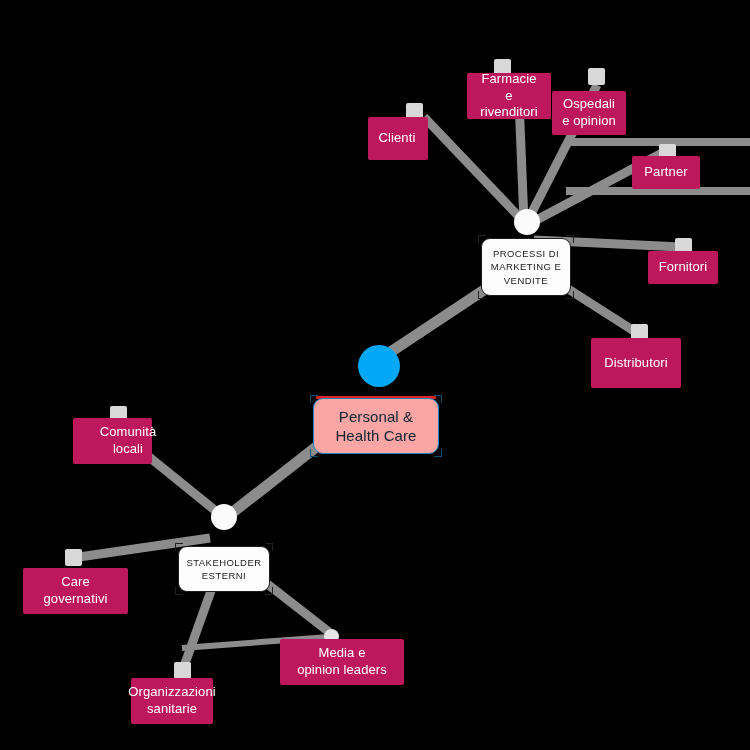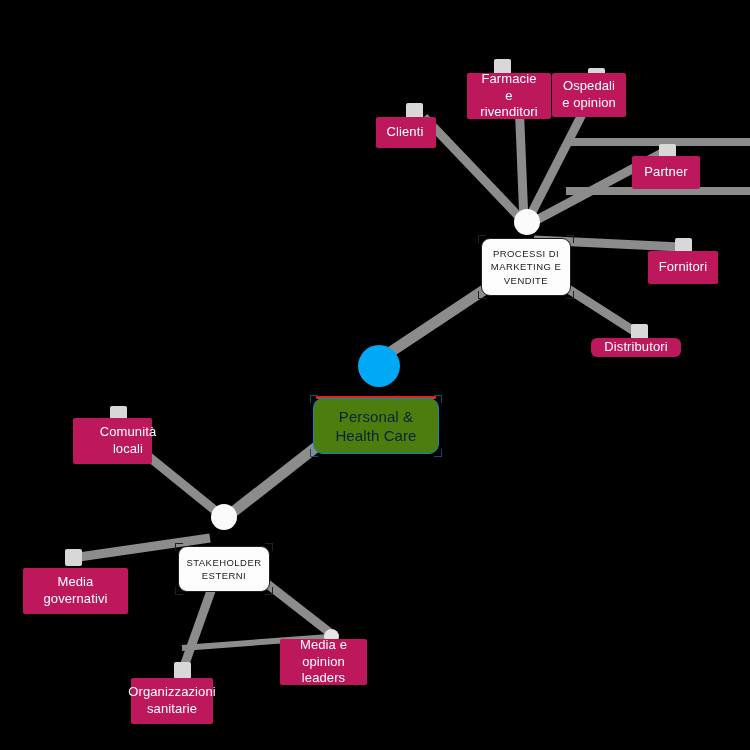--- a/index.html
+++ b/index.html
@@ -35,21 +35,21 @@
   }
   
   .cnr{position:absolute;width:7px;height:7px;border:1.4px solid #202020;background:transparent;}
   .cnr.tl{left:-4px;top:-4px;border-right:none;border-bottom:none;}
   .cnr.tr{right:-4px;top:-4px;border-left:none;border-bottom:none;}
   .cnr.bl{left:-4px;bottom:-4px;border-right:none;border-top:none;}
   .cnr.br{right:-4px;bottom:-4px;border-left:none;border-top:none;}
 
   
   .selected{
-    position:absolute;background:#4d7c0f;color:#0c2430;
+    position:absolute;background:#fca5a5;color:#0c2430;
     border:1.5px solid #0e86c4;border-radius:10px;
     display:flex;align-items:center;justify-content:center;
     text-align:center;line-height:1.3;
     font-size:15px;letter-spacing:.1px;
     box-sizing:border-box;
   }
   .selected .cnr{border-color:#0b4f72;}
   .redbar{position:absolute;background:#e8231c;height:3px;border-radius:1px;}
   .bluedot{position:absolute;background:#00a8f5;border-radius:50%;}
   .jnode{position:absolute;background:#fbfbfb;border-radius:50%;}
@@ -119,36 +119,36 @@
     <span class="cnr tr"></span>
     <span class="cnr bl"></span>
     <span class="cnr br"></span>
     <div>
       <div>STAKEHOLDER</div>
       <div>ESTERNI</div>
     </div>
   </div>
 
   <div class="handle" style="left:406px;top:103px;"></div>
-  <div class="leaf" style="left:376px;top:117px;width:60px;height:31px;padding-left:8px;">
+  <div class="leaf" style="left:368px;top:117px;width:60px;height:43px;padding-left:8px;">
     <div>
       <div>Clienti</div>
     </div>
   </div>
 
   <div class="handle" style="left:494px;top:59px;"></div>
   <div class="leaf" style="left:467px;top:73px;width:84px;height:46px;">
     <div>
       <div>Farmacie</div>
       <div>e rivenditori</div>
     </div>
   </div>
 
   <div class="handle" style="left:588px;top:68px;"></div>
-  <div class="leaf" style="left:552px;top:73px;width:74px;height:44px;">
+  <div class="leaf" style="left:552px;top:91px;width:74px;height:44px;">
     <div>
       <div>Ospedali</div>
       <div>e opinion</div>
     </div>
   </div>
 
   <div class="handle" style="left:659px;top:144px;"></div>
   <div class="leaf" style="left:632px;top:156px;width:68px;height:33px;">
     <div>
       <div>Partner</div>
@@ -156,51 +156,51 @@
   </div>
 
   <div class="handle" style="left:675px;top:238px;"></div>
   <div class="leaf" style="left:648px;top:251px;width:70px;height:33px;">
     <div>
       <div>Fornitori</div>
     </div>
   </div>
 
   <div class="handle" style="left:631px;top:324px;"></div>
-  <div class="leaf" style="left:591px;top:338px;width:90px;height:19px;border-radius:6px;">
+  <div class="leaf" style="left:591px;top:338px;width:90px;height:50px;">
     <div>
       <div>Distributori</div>
     </div>
   </div>
 
   <div class="handle" style="left:110px;top:406px;"></div>
   <div class="leaf" style="left:73px;top:418px;width:79px;height:46px;padding-left:41px;">
     <div>
       <div>Comunità</div>
       <div>locali</div>
     </div>
   </div>
 
   <div class="handle" style="left:65px;top:549px;"></div>
   <div class="leaf" style="left:23px;top:568px;width:105px;height:46px;">
     <div>
-      <div>Media</div>
+      <div>Care</div>
       <div>governativi</div>
     </div>
   </div>
 
   <div class="handle" style="left:174px;top:662px;"></div>
   <div class="leaf" style="left:131px;top:678px;width:82px;height:46px;">
     <div>
       <div>Organizzazioni</div>
       <div>sanitarie</div>
     </div>
   </div>
 
   <div class="handle round" style="left:324px;top:629px;"></div>
-  <div class="leaf" style="left:280px;top:639px;width:87px;height:46px;">
+  <div class="leaf" style="left:280px;top:639px;width:124px;height:46px;">
     <div>
       <div>Media e</div>
       <div>opinion leaders</div>
     </div>
   </div>
 
 </div>
 
 </body></html>

